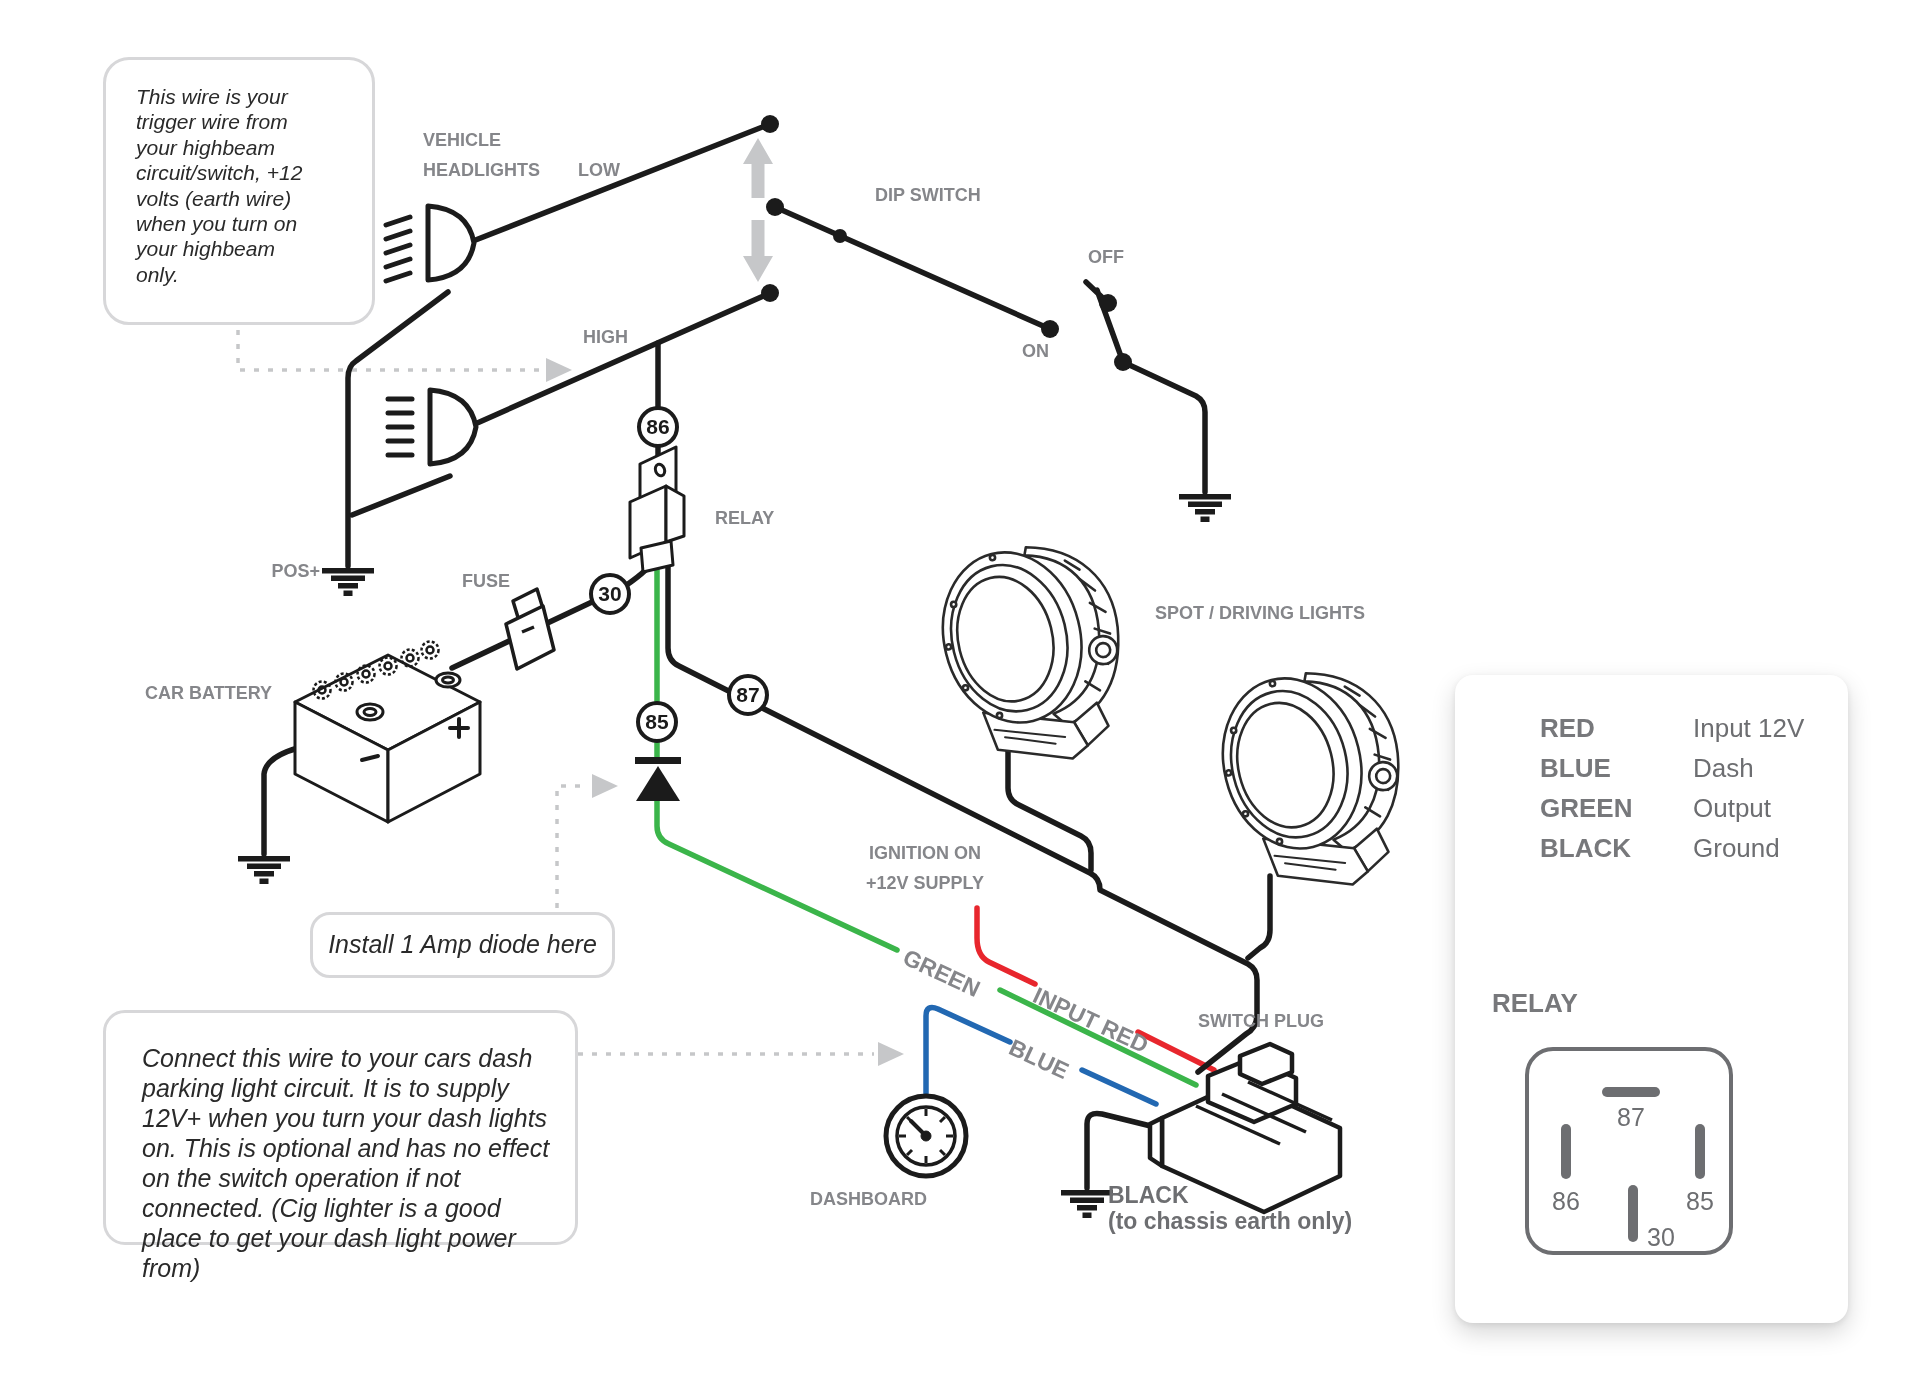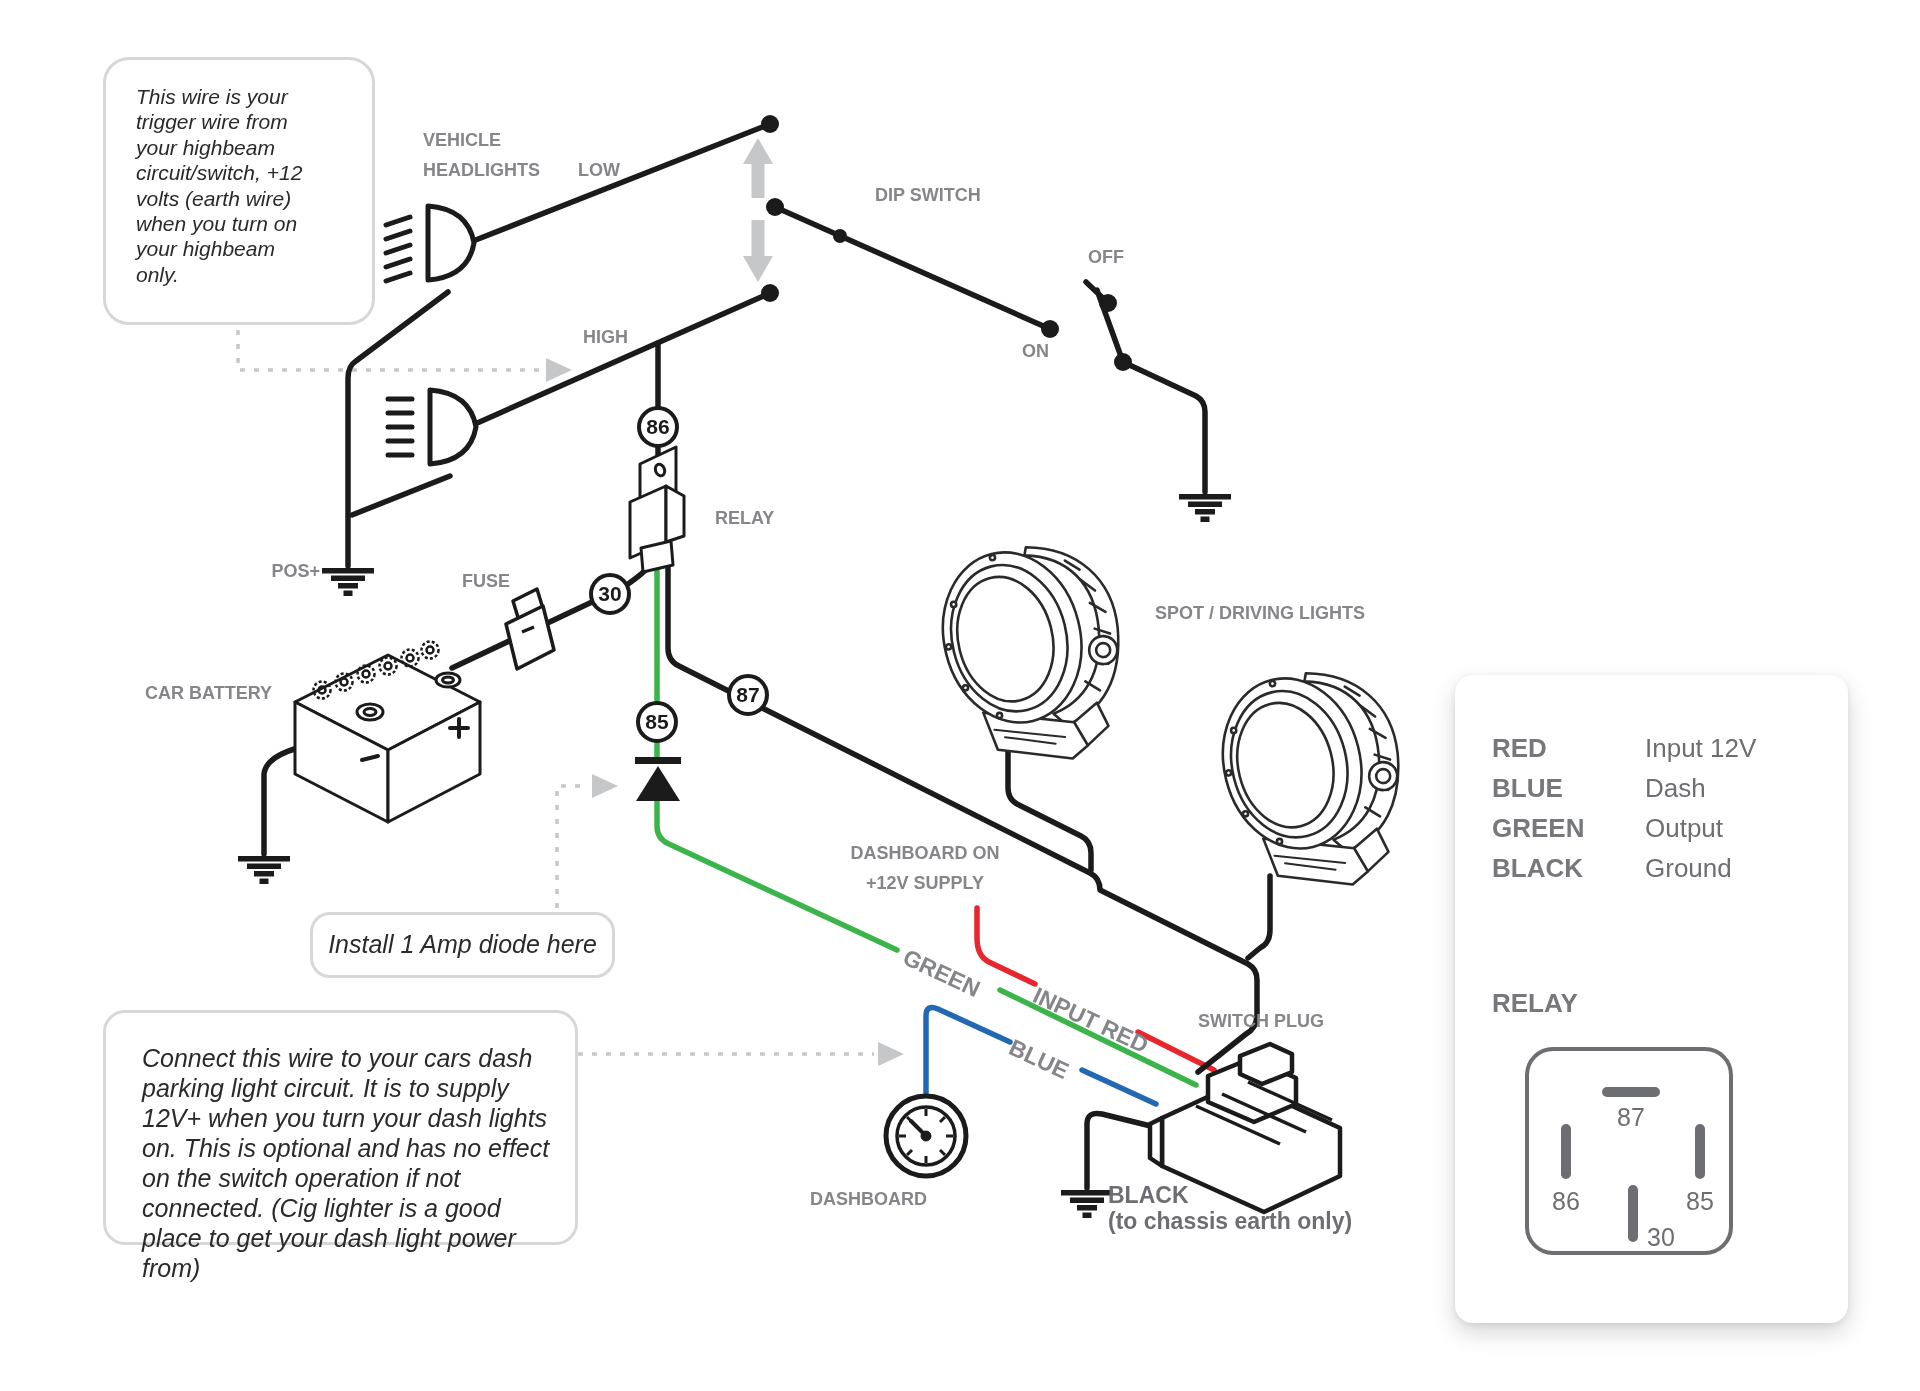--- a/index.html
+++ b/index.html
@@ -15,21 +15,21 @@
   .term{position:absolute;width:42px;height:42px;border:4px solid #1b1b1b;border-radius:50%;
         background:#fff;display:flex;align-items:center;justify-content:center;
         font-weight:bold;font-size:21px;color:#1b1b1b;box-sizing:border-box;}
   .callout{position:absolute;background:#fff;border:3px solid #d7d7d9;border-radius:26px;
            color:#2a2a2a;font-style:italic;box-sizing:border-box;}
   .callout .txt{font-size:21px;line-height:25.4px;}
   .keycard{position:absolute;left:1455px;top:675px;width:393px;height:648px;background:#fff;
            border-radius:18px;box-shadow:0 10px 24px rgba(0,0,0,.16),0 2px 6px rgba(0,0,0,.08);}
   .keyhead{height:84px;border-radius:18px 18px 0 0;display:flex;align-items:center;padding-left:37px;
            color:#fff;font-weight:bold;font-size:38px;}
-  .keyrows{margin-top:58px;}
+  .keyrows{margin-top:38px;padding-left:48px;}
   .keyrow{position:relative;height:40px;}
   .keyrow .kc{position:absolute;left:37px;font-weight:bold;font-size:26px;color:#77787b;}
   .keyrow .kv{position:absolute;left:190px;font-size:26px;color:#6d6e71;}
   .relaytitle{position:absolute;left:37px;top:313px;font-weight:bold;font-size:26px;color:#77787b;}
   .relaybox{position:absolute;left:70px;top:372px;width:208px;height:208px;border:4px solid #6d6e71;
             border-radius:28px;box-sizing:border-box;}
   .pin{position:absolute;background:#6d6e71;border-radius:6px;}
   .pinlbl{position:absolute;font-size:25px;color:#6d6e71;width:44px;text-align:center;}
 </style>
 </head>
@@ -264,21 +264,21 @@
 <div class="lbl" style="left:578px;top:155px;">LOW</div>
 <div class="lbl" style="left:583px;top:322px;">HIGH</div>
 <div class="lbl" style="left:875px;top:180px;">DIP SWITCH</div>
 <div class="lbl" style="left:1088px;top:242px;">OFF</div>
 <div class="lbl" style="left:1022px;top:336px;">ON</div>
 <div class="lbl right" style="left:228px;top:556px;width:92px;">POS+</div>
 <div class="lbl" style="left:462px;top:566px;">FUSE</div>
 <div class="lbl wrap" style="left:145px;top:678px;width:135px;">CAR BATTERY</div>
 <div class="lbl" style="left:715px;top:503px;">RELAY</div>
 <div class="lbl" style="left:1155px;top:598px;">SPOT / DRIVING LIGHTS</div>
-<div class="lbl center" style="left:825px;top:838px;width:200px;">DASHBOARD ON</div>
+<div class="lbl center" style="left:825px;top:838px;width:200px;">IGNITION ON</div>
 <div class="lbl center" style="left:825px;top:868px;width:200px;">+12V SUPPLY</div>
 <div class="lbl wrap" style="left:1198px;top:978px;width:130px;margin-top:28px;">SWITCH PLUG</div>
 <div class="lbl" style="left:810px;top:1184px;">DASHBOARD</div>
 <div class="lbl sm" style="left:1108px;top:1182px;color:#6d6e71;">BLACK</div>
 <div class="lbl sm" style="left:1108px;top:1208px;color:#6d6e71;">(to chassis earth only)</div>
 <div class="lbl sm rot" style="left:910px;top:944px;">GREEN</div>
 <div class="lbl sm rot" style="left:1040px;top:982px;">INPUT RED</div>
 <div class="lbl sm rot" style="left:1016px;top:1034px;">BLUE</div>
 
 <div class="callout" style="left:103px;top:57px;width:272px;height:268px;padding:24px 16px 0 30px;">

